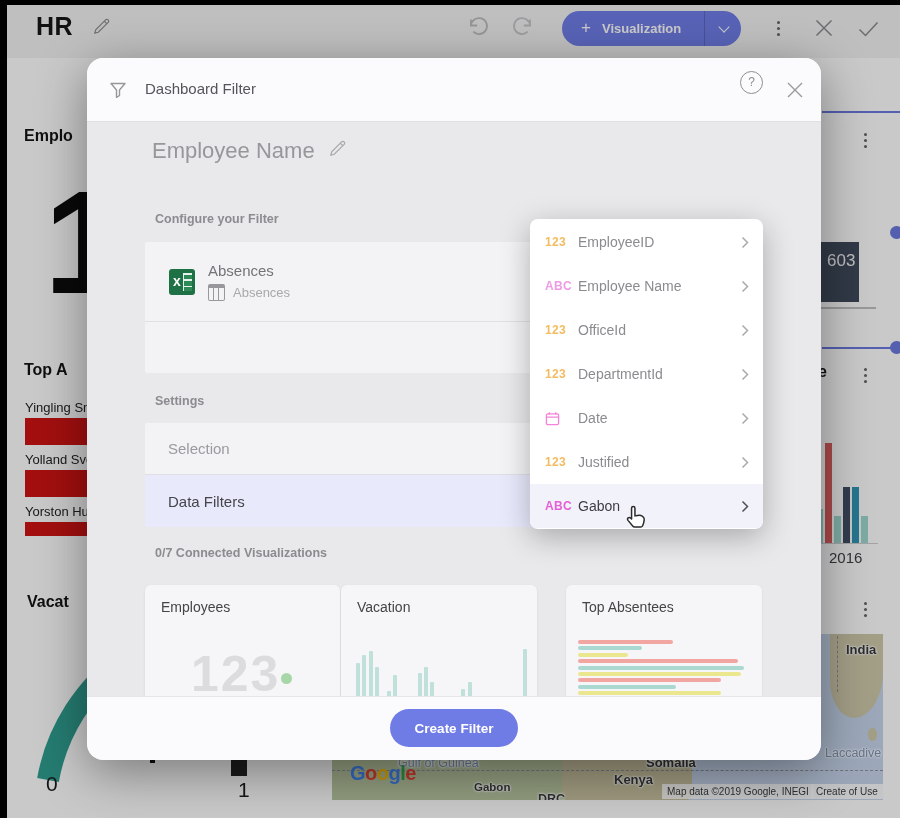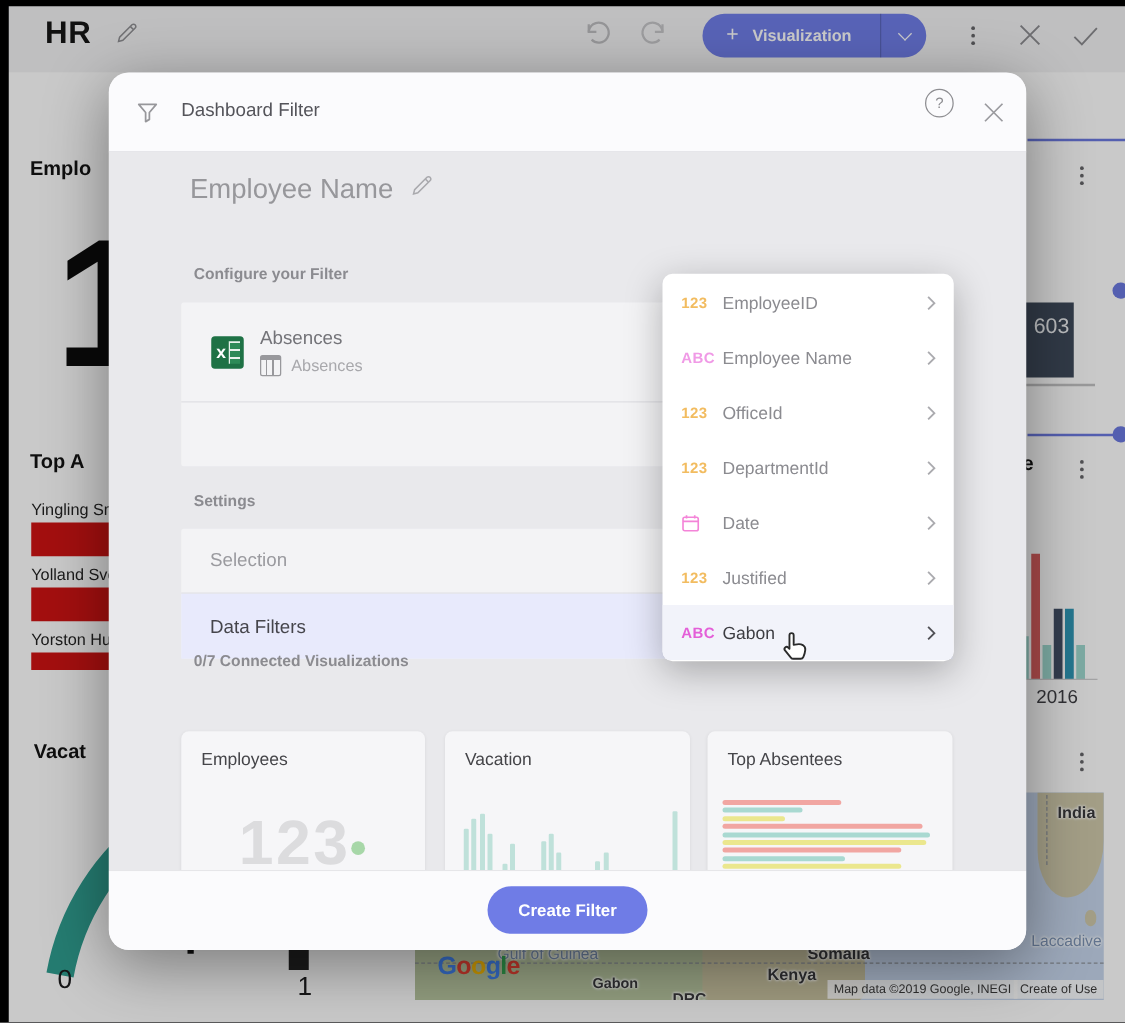--- a/index.html
+++ b/index.html
@@ -253,29 +253,29 @@
     <div class="panel" style="top:365px;height:104px;">
       <div class="p-row" style="height:51px;padding-left:23px;">
         <span>Selection</span>
       </div>
       <div class="divider"></div>
       <div class="p-row row-active" style="height:52px;padding-left:23px;">
         <span>Data Filters</span>
       </div>
     </div>
 
-    <div class="sec-lbl" style="top:464px;">0/7 Connected Visualizations</div>
+    <div class="sec-lbl" style="top:488px;">0/7 Connected Visualizations</div>
 
     <div class="cards">
       <div class="pcard" style="left:58px;width:195px;">
         <div class="ct">Employees</div>
         <div class="emp-val">123</div>
         <div class="emp-dot"></div>
       </div>
-      <div class="pcard" style="left:269px;width:196px;">
+      <div class="pcard" style="left:254px;width:196px;">
         <div class="ct">Vacation</div>
         <div class="vbars">
             <div style="height: 30px; background: rgb(191, 225, 218);"></div>
             <div style="height: 74px; background: rgb(191, 225, 218);"></div>
             <div style="height: 82px; background: rgb(191, 225, 218);"></div>
             <div style="height: 86px; background: rgb(191, 225, 218);"></div>
             <div style="height: 70px; background: rgb(191, 225, 218);"></div>
             <div style="height: 12px; background: rgb(191, 225, 218);"></div>
             <div style="height: 46px; background: rgb(191, 225, 218);"></div>
             <div style="height: 62px; background: rgb(191, 225, 218);"></div>

